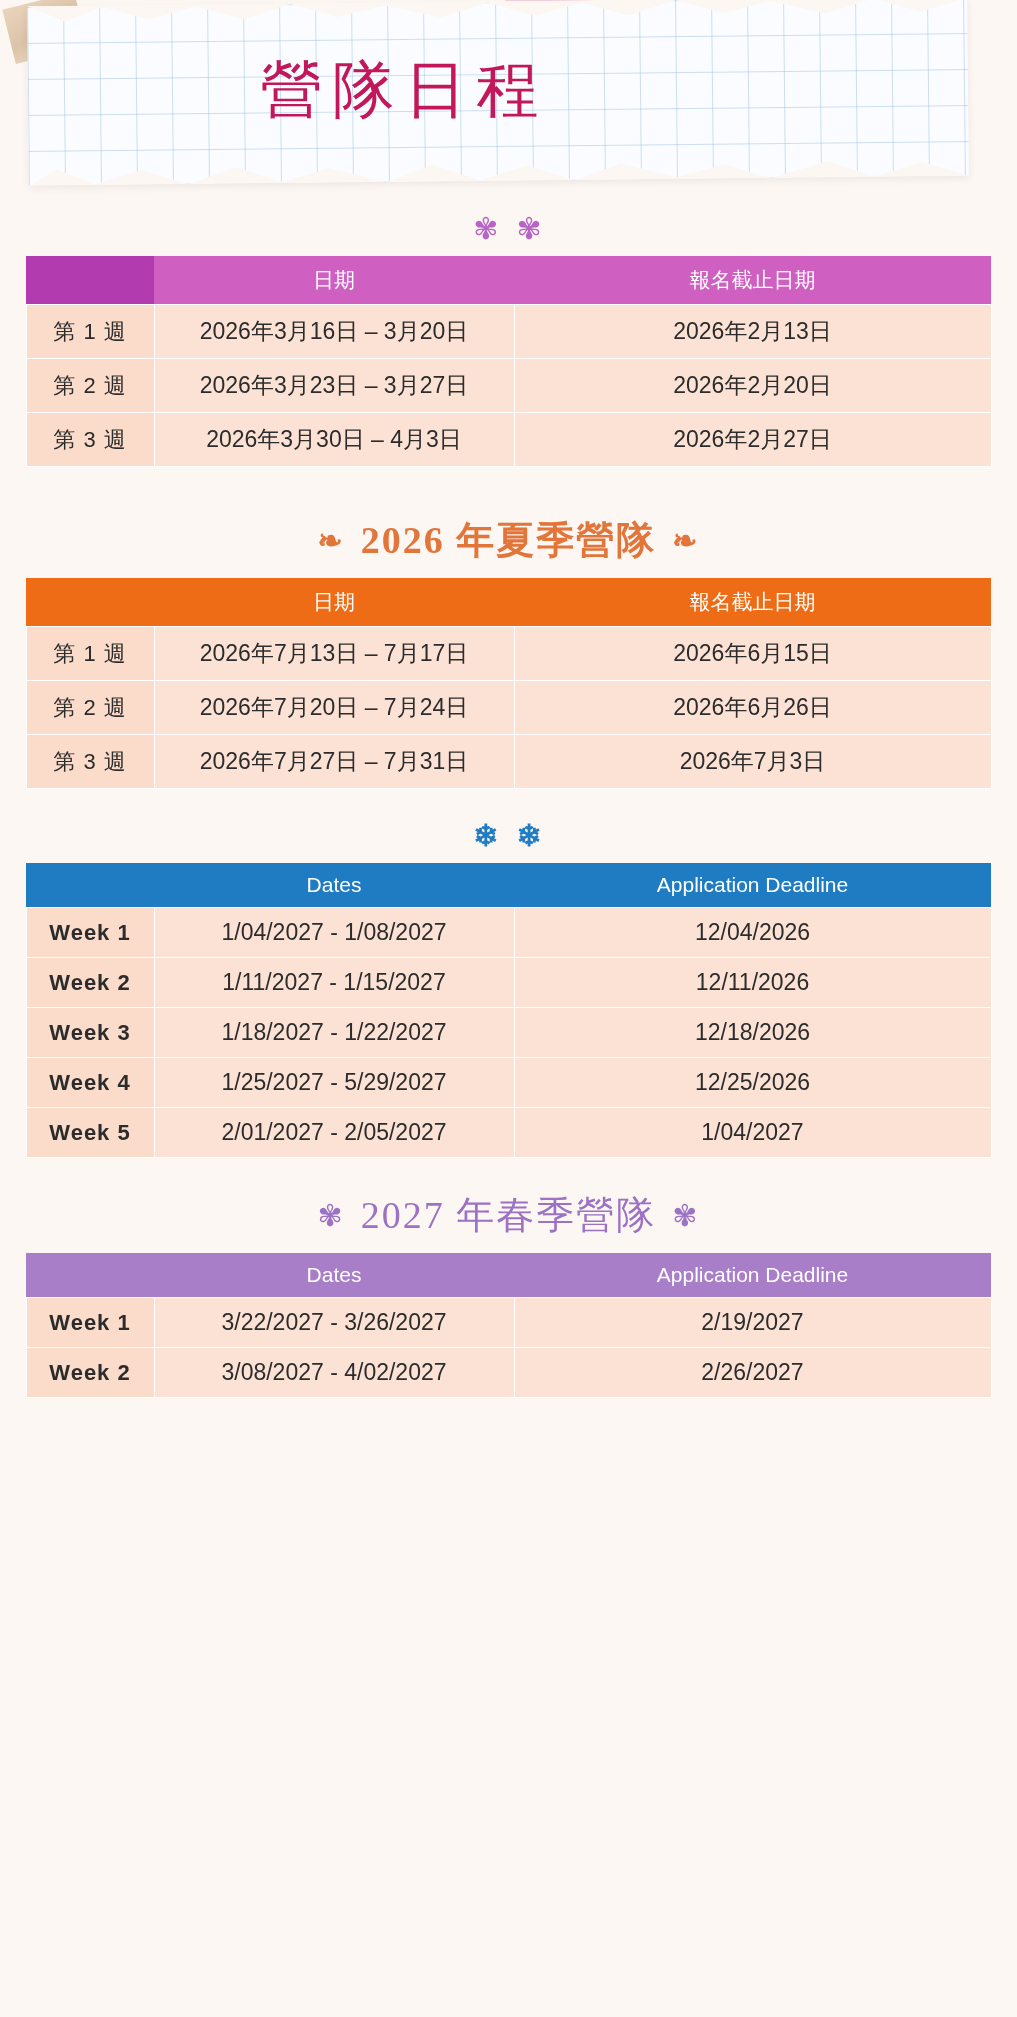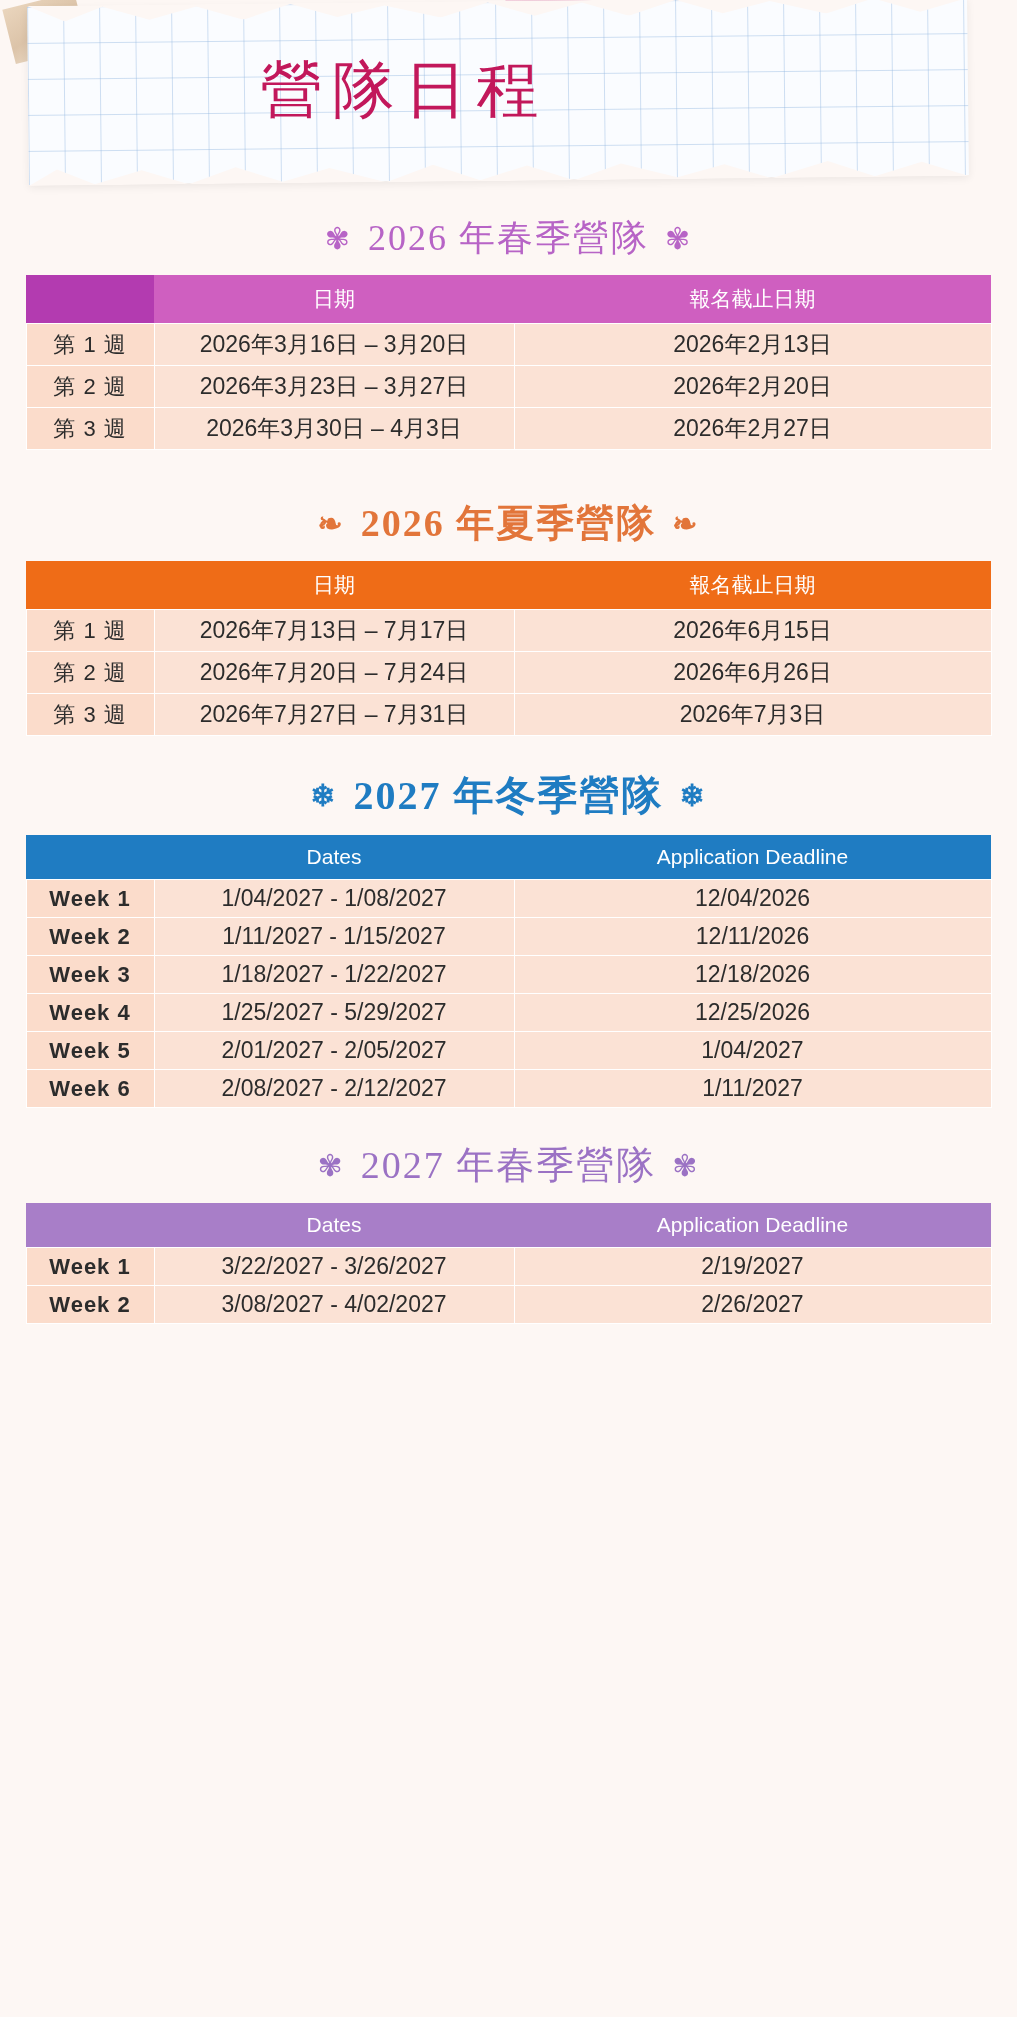--- a/index.html
+++ b/index.html
@@ -121,21 +121,21 @@
     font-weight: 400;
     color: #ffffff;
     font-size: 21px;
     padding: 10px 0;
     text-align: center;
   }
   table.sched td {
     font-size: 23px;
     color: #2c2c2c;
     text-align: center;
-    padding: 5px 4px;
+    padding: 11px 4px;
     border: 1px solid #ffffff;
     background: #fbe2d5;
   }
   table.sched td.wk {
     background: #fbdccb;
     font-size: 22px;
     letter-spacing: 1px;
   }
   table.sched col.c1 { width: 128px; }
   table.sched col.c2 { width: 360px; }
@@ -163,21 +163,20 @@
 <div class="header-wrap">
   <div class="tape tape-left"></div>
   <div class="tape tape-right"></div>
   <div class="paper"></div>
   <div class="page-title">營隊日程</div>
 </div>
 
 <div class="section sec-spring26">
   <div class="section-title">
     <span class="deco">✾</span>
-    <span>2026 年春季營隊</span>
     <span class="deco">✾</span>
   </div>
   <table class="sched">
     <colgroup>
         <col class="c1">
         <col class="c2">
         <col class="c3">
       </colgroup>
     <thead>
       <tr>
@@ -245,21 +244,20 @@
       </tr>
     </tbody>
   </table>
 </div>
 
 <div class="gap-sm"></div>
 
 <div class="section sec-winter27">
   <div class="section-title">
     <span class="deco">❄</span>
-    <span>2027 年冬季營隊</span>
     <span class="deco">❄</span>
   </div>
   <table class="sched">
     <colgroup>
         <col class="c1">
         <col class="c2">
         <col class="c3">
       </colgroup>
     <thead>
       <tr>
@@ -286,25 +284,20 @@
       </tr>
       <tr>
         <td class="wk">Week 4</td>
         <td>1/25/2027 - 5/29/2027</td>
         <td>12/25/2026</td>
       </tr>
       <tr>
         <td class="wk">Week 5</td>
         <td>2/01/2027 - 2/05/2027</td>
         <td>1/04/2027</td>
-      </tr>
-      <tr>
-        <td class="wk">Week 6</td>
-        <td>2/08/2027 - 2/12/2027</td>
-        <td>1/11/2027</td>
       </tr>
     </tbody>
   </table>
 </div>
 
 <div class="gap-sm"></div>
 
 <div class="section sec-spring27">
   <div class="section-title">
     <span class="deco">✾</span>

